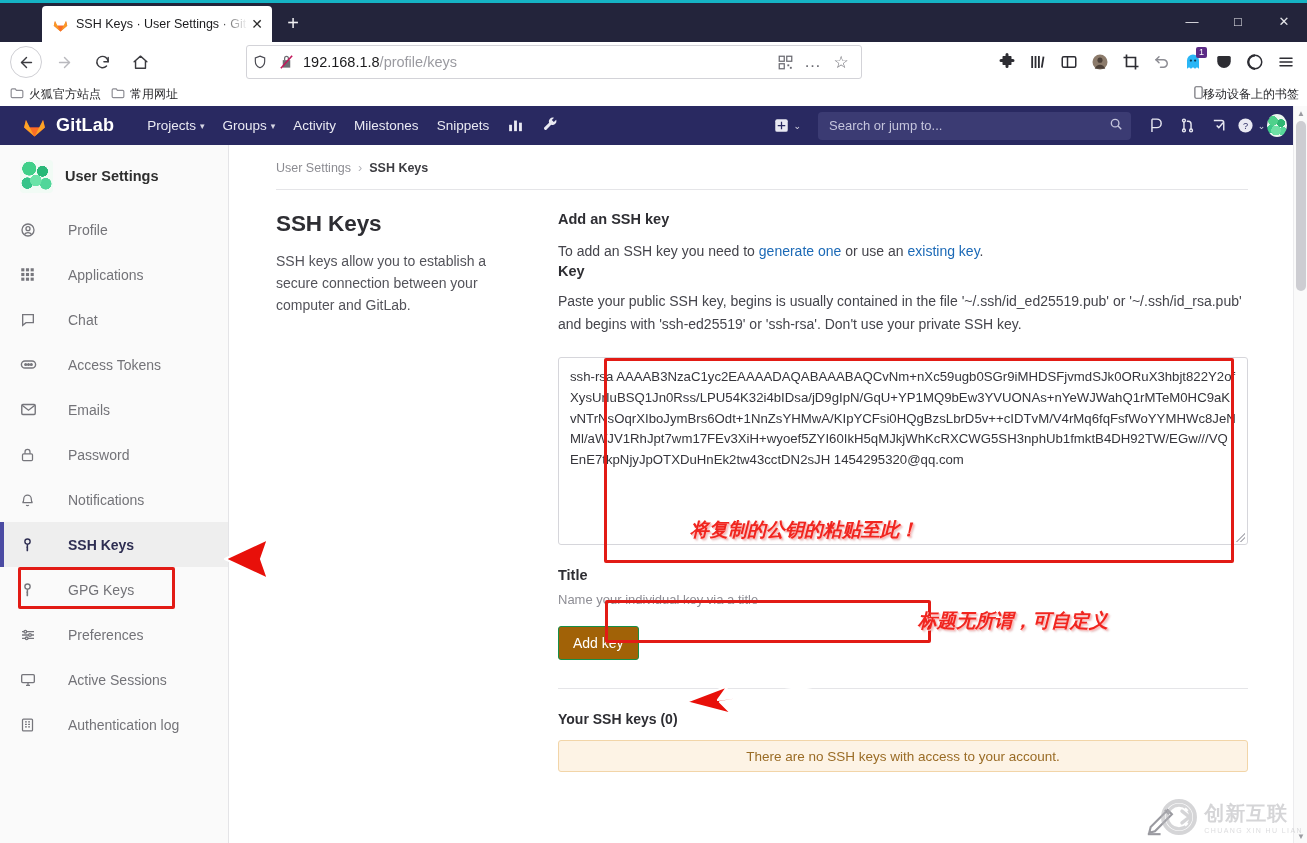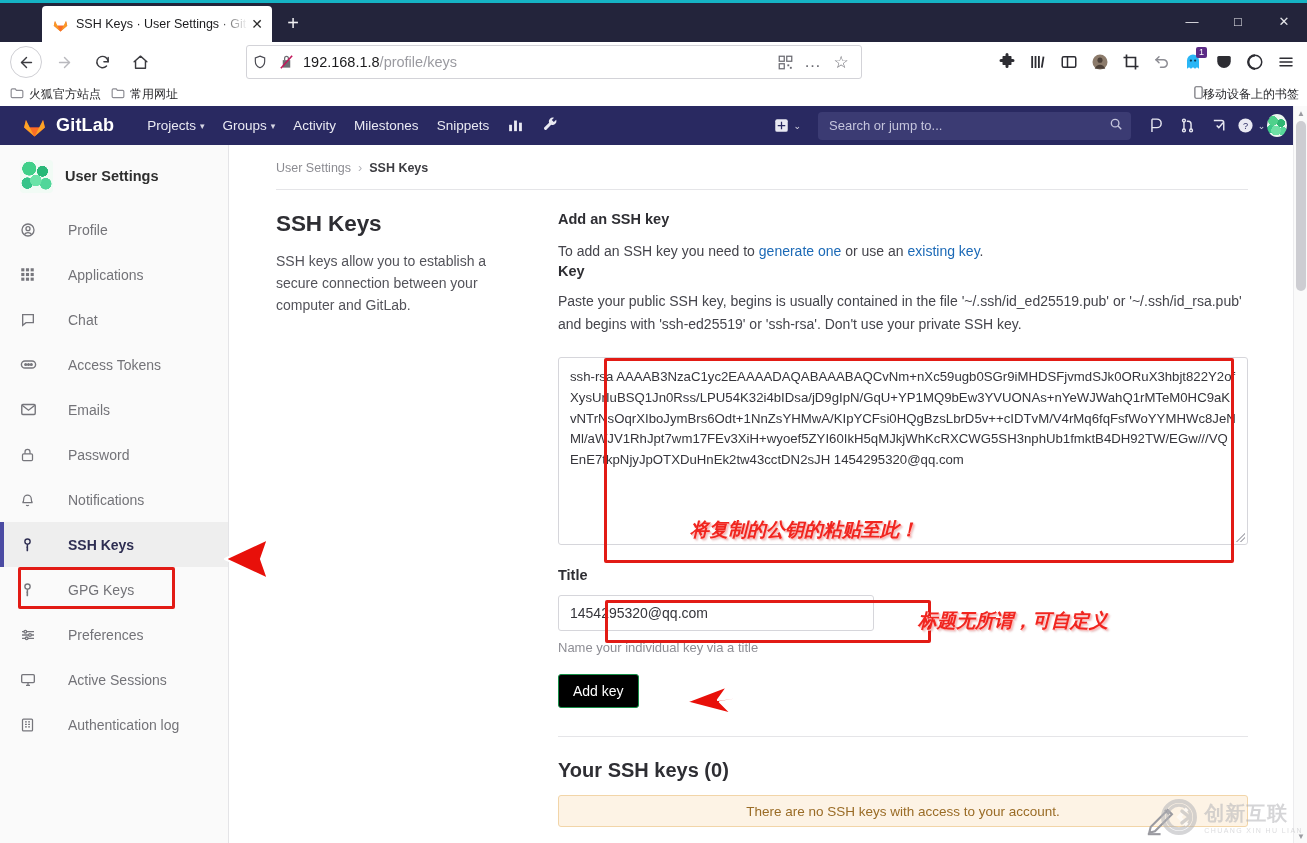--- a/index.html
+++ b/index.html
@@ -266,26 +266,26 @@
     margin-top: 12px; width: 316px; height: 36px;
     border: 1px solid #d6d6db; border-radius: 3px;
     background: #fff; padding: 0 11px;
     font-size: 14px; color: #35353b;
     display: flex; align-items: center;
   }
   .help { font-size: 13px; color: #8e8e95; margin-top: 9px; }
   .addkey {
     margin-top: 19px; display: inline-flex; align-items: center;
     justify-content: center;
-    background: #000000; border: 1px solid #168f48; border-radius: 3px;
+    background: #a16207; border: 1px solid #168f48; border-radius: 3px;
     color: #fff; font-size: 14px; font-weight: 400;
     padding: 8px 14px;
   }
   .rule { border-top: 1px solid #e5e5e8; margin-top: 28px; }
-  .ykeys { font-size: 20px; font-weight: 700; color: #2e2e33; margin-top: 22px; }
+  .ykeys { font-size: 14px; font-weight: 700; color: #2e2e33; margin-top: 22px; }
   .alert {
     margin-top: 13px; border: 1px solid #f2d5a8;
     background: #fdf3e5; border-radius: 3px;
     color: #9a6c26; font-size: 13.5px;
     height: 32px; display: flex; align-items: center; justify-content: center;
   }
 
   
   .arrow-svg { position: absolute; pointer-events: none; }
 
@@ -744,21 +744,20 @@
 
           <div class="label">Key</div>
           <div class="rc-p" style="margin-top:11px;">Paste your public SSH key, begins is usually contained in the file '~/.ssh/id_ed25519.pub' or '~/.ssh/id_rsa.pub' and begins with 'ssh-ed25519' or 'ssh-rsa'. Don't use your private SSH key.</div>
 
           <div class="key-wrap">
             <div class="key-box">ssh-rsa AAAAB3NzaC1yc2EAAAADAQABAAABAQCvNm+nXc59ugb0SGr9iMHDSFjvmdSJk0ORuX3hbjt822Y2ofXysUrIuBSQ1Jn0Rss/LPU54K32i4bIDsa/jD9gIpN/GqU+YP1MQ9bEw3YVUONAs+nYeWJWahQ1rMTeM0HC9aKvNTrNsOqrXIboJymBrs6Odt+1NnZsYHMwA/KIpYCFsi0HQgBzsLbrD5v++cIDTvM/V4rMq6fqFsfWoYYMHWc8JeNMl/aWJV1RhJpt7wm17FEv3XiH+wyoef5ZYI60IkH5qMJkjWhKcRXCWG5SH3nphUb1fmktB4DH92TW/EGw///VQEnE7tkpNjyJpOTXDuHnEk2tw43cctDN2sJH 1454295320@qq.com</div>
             <span class="key-resize"></span>
           </div>
 
           <div class="label" style="margin-top:22px;">Title</div>
-          <div class="title-input">1454295320@qq.com</div>
           <div class="help">Name your individual key via a title</div>
 
           <div class="addkey">Add key</div>
 
           <div class="rule"></div>
           <div class="ykeys">Your SSH keys (0)</div>
           <div class="alert">There are no SSH keys with access to your account.</div>
         </div>
       </div>
     </div>

